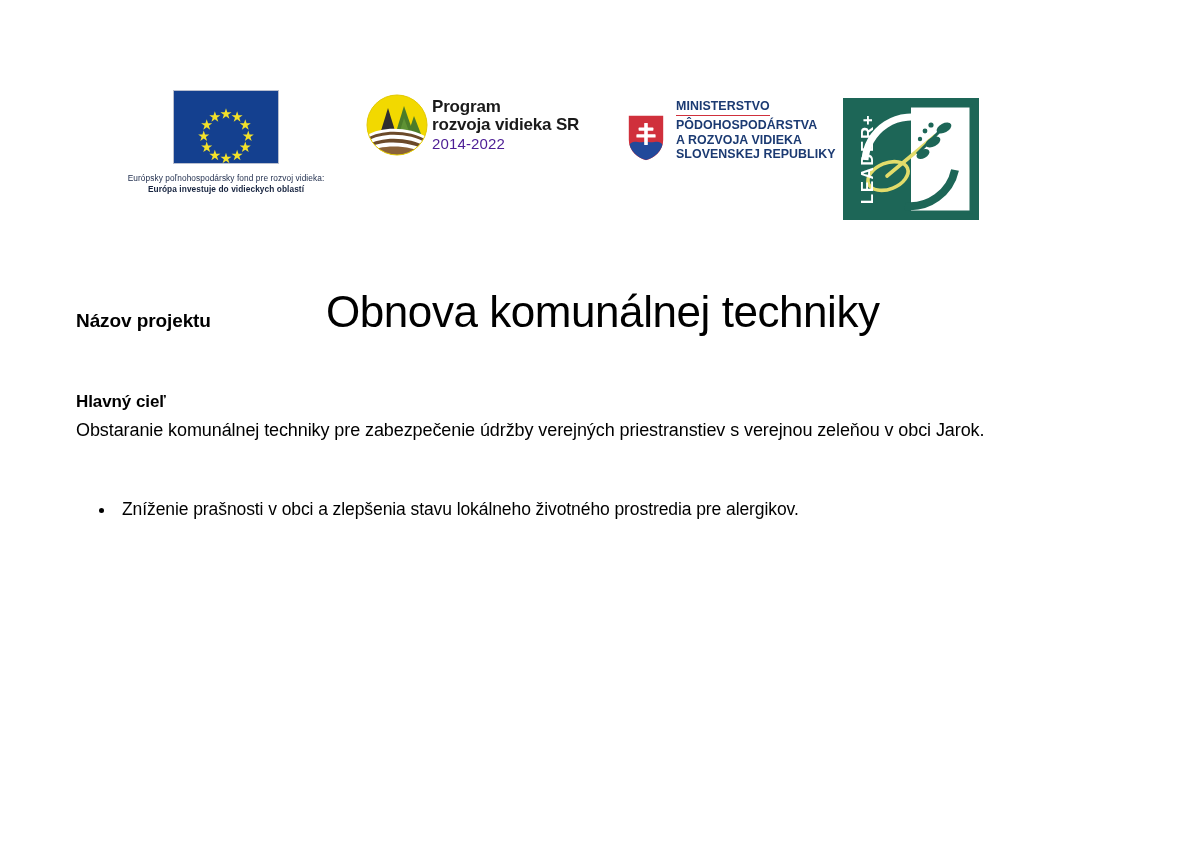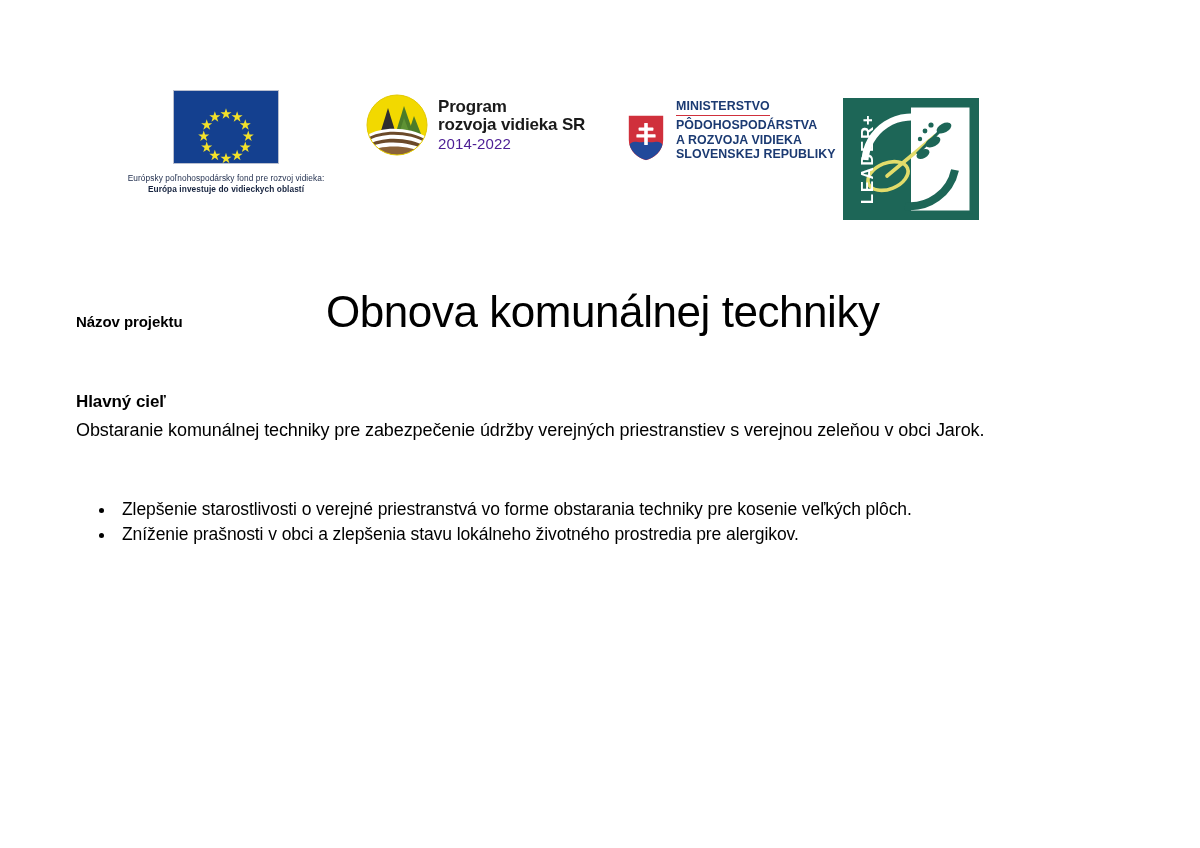--- a/index.html
+++ b/index.html
@@ -79,21 +79,21 @@
     top: 12px;
     display: flex;
     align-items: center;
   }
   .prv-emblem {
     width: 62px;
     height: 62px;
     flex: 0 0 62px;
   }
   .prv-text {
-    margin-left: 10px;
+    margin-left: 4px;
     line-height: 1.08;
   }
   .prv-text .t1,
   .prv-text .t2 {
     display: block;
     font-size: 17px;
     font-weight: bold;
     color: #1a1a1a;
     letter-spacing: -0.01em;
   }
@@ -156,21 +156,21 @@
 
   .title-row {
     position: absolute;
     left: 76px;
     top: 288px;
     width: 1060px;
     display: flex;
     align-items: baseline;
   }
   .title-label {
-    font-size: 15px;
+    font-size: 19px;
     font-weight: bold;
     width: 250px;
     flex: 0 0 250px;
     letter-spacing: -0.005em;
     padding-top: 18px;
   }
   .title-main {
     font-size: 44px;
     font-weight: normal;
     letter-spacing: -0.01em;
@@ -338,20 +338,19 @@
       <div class="title-main">Obnova komunálnej techniky</div>
     </div>
 
     <div class="section sec-goal">
       <h2 class="sec-heading">Hlavný cieľ</h2>
       <p class="sec-paragraph">Obstaranie komunálnej techniky pre zabezpečenie údržby verejných priestranstiev s verejnou zeleňou v obci Jarok.</p>
     </div>
 
     <div class="section sec-objectives">
       <ul class="bullet-list">
-        <li>Zlepšenie starostlivosti o verejné priestranstvá vo forme obstarania techniky pre kosenie veľkých plôch.</li>
         <li>Zníženie prašnosti v obci a zlepšenia stavu lokálneho životného prostredia pre alergikov.</li>
       </ul>
     </div>
 
   </div>
 
 </div>
 
 </body></html>

